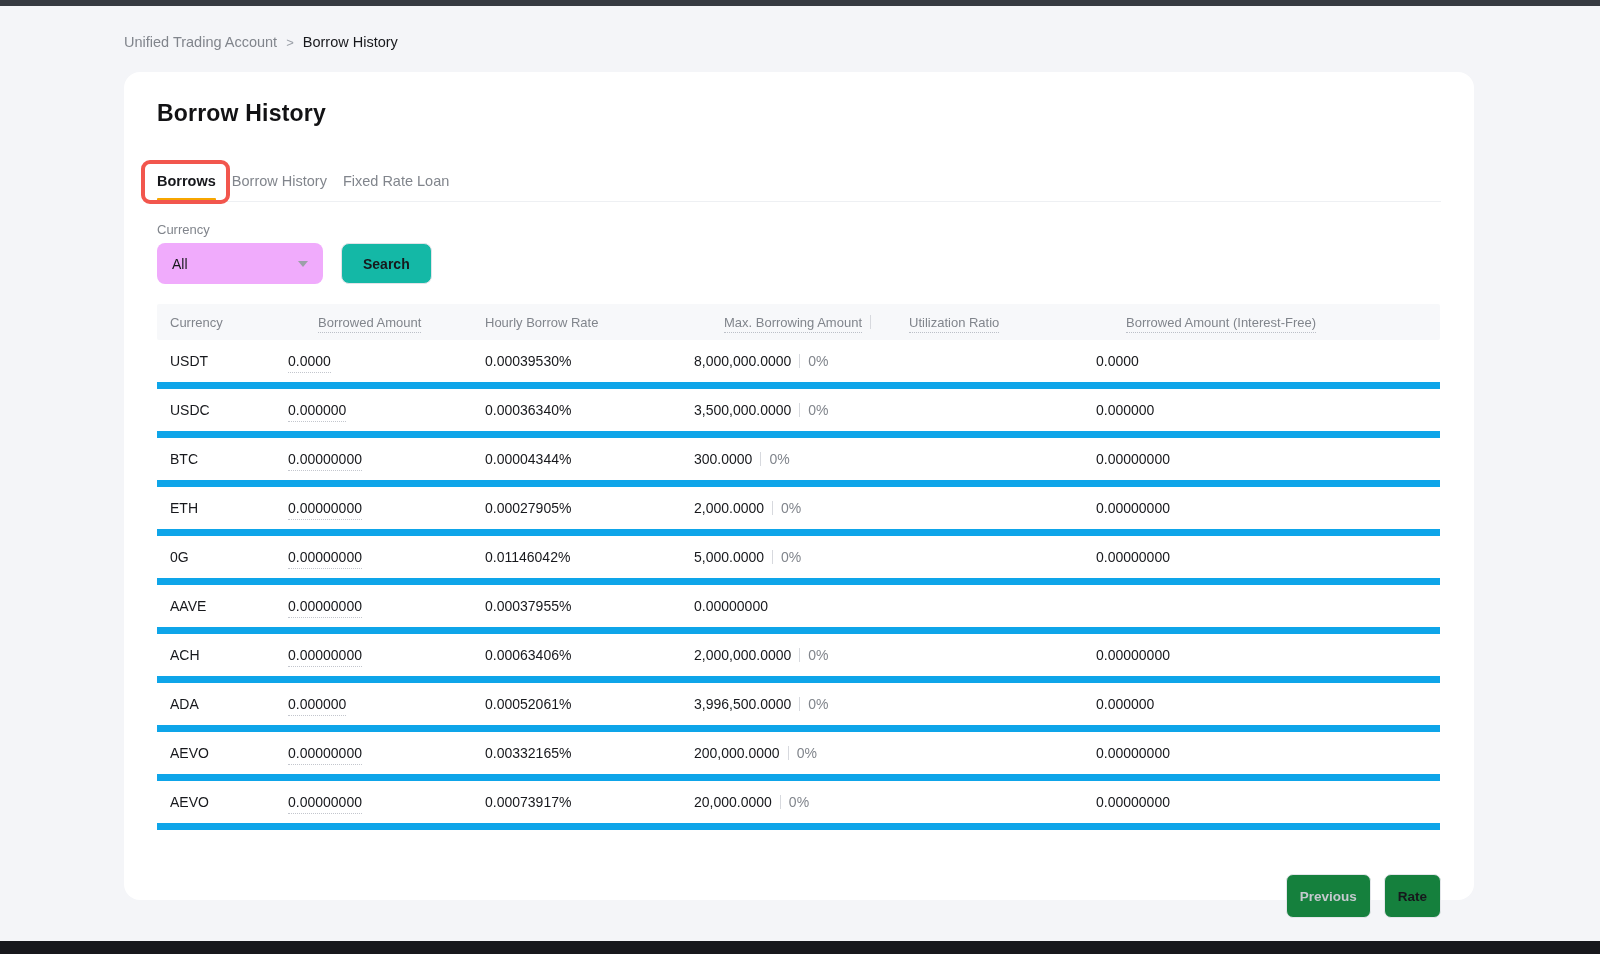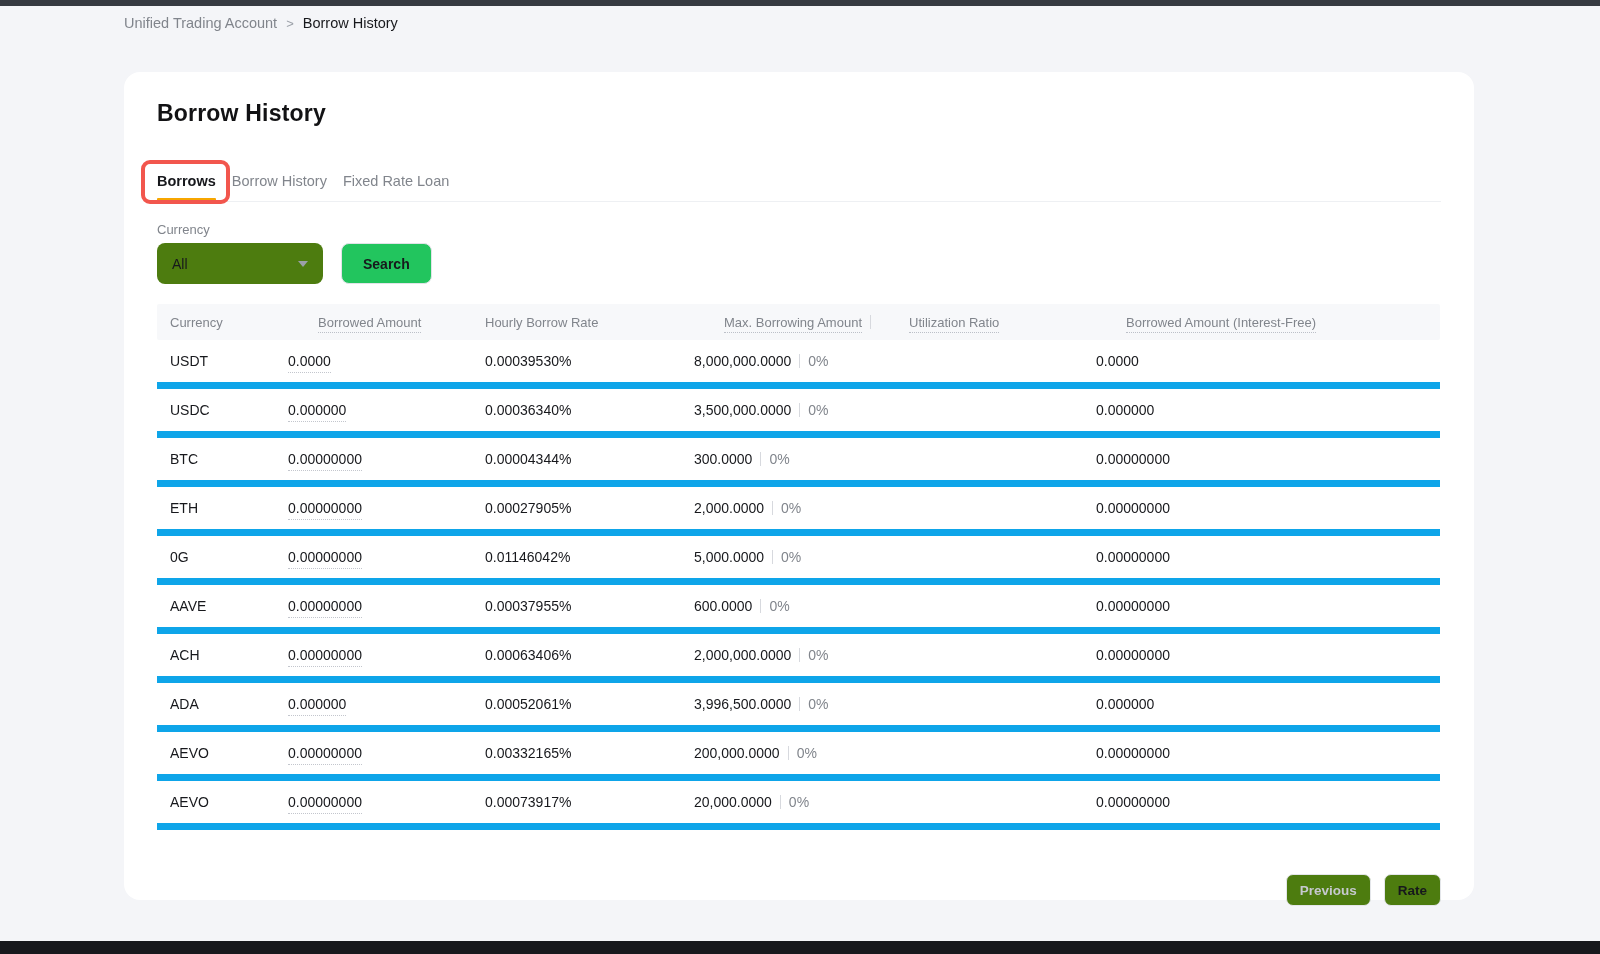--- a/index.html
+++ b/index.html
@@ -7,21 +7,21 @@
   body {
     font-family:"Liberation Sans","DejaVu Sans",sans-serif;
     background:#f4f5f8;
     position:relative;
     color:#17181c;
   }
   .top-strip { position:absolute; top:0; left:0; width:1600px; height:6px; background:#363a41; }
   .bottom-bar { position:absolute; bottom:0; left:0; width:1600px; height:13px; background:#17181c; }
 
   
-  .breadcrumb { position:absolute; left:124px; top:15px; font-size:14.5px; display:flex; align-items:center; gap:9px; }
+  .breadcrumb { position:absolute; left:124px; top:34px; font-size:14.5px; display:flex; align-items:center; gap:9px; }
   .breadcrumb .parent { color:#81858c; }
   .breadcrumb .sep { color:#9ba0a8; font-size:13px; }
   .breadcrumb .current { color:#17181c; font-weight:500; }
 
   
   .card {
     position:absolute; left:124px; top:72px; width:1350px; height:828px;
     background:#ffffff; border-radius:16px; padding:28px 33px;
   }
   .page-title { font-size:23px; font-weight:700; color:#121214; letter-spacing:0.2px; }
@@ -39,31 +39,31 @@
   .tab.active .tab-underline { display:block; }
   .annotation-box {
     position:absolute; left:-16px; top:-9px; width:89px; height:44px;
     border:4px solid #f2564d; border-radius:9px; pointer-events:none;
   }
 
   
   .filter-label { margin-top:20px; font-size:13px; color:#81858c; }
   .filter-row { margin-top:6px; display:flex; gap:18px; align-items:center; }
   .dropdown {
-    width:166px; height:41px; background:#4d7c0f; border-radius:8px;
+    width:166px; height:41px; background:#f0abfc; border-radius:8px;
     display:flex; align-items:center; justify-content:space-between;
     padding:0 15px; cursor:pointer;
   }
   .dropdown .value { font-size:14px; font-weight:500; color:#17181c; }
   .caret-down {
     width:0; height:0; border-left:5px solid transparent; border-right:5px solid transparent;
     border-top:6px solid #9ba0a8;
   }
   .search-btn {
-    height:41px; padding:0 21px; background:#22c55e; border:1px solid #e1e3e8; border-radius:8px;
+    height:41px; padding:0 21px; background:#14b8a6; border:1px solid #e1e3e8; border-radius:8px;
     font-size:14px; font-weight:600; color:#17181c; cursor:pointer;
     font-family:"Liberation Sans","DejaVu Sans",sans-serif;
   }
 
   
   .table { margin-top:20px; width:1283px; }
   .trow {
     display:grid;
     grid-template-columns:118px 197px 209px 402px 1fr;
     align-items:center;
@@ -75,21 +75,21 @@
     border-bottom:1px dotted #bcc0c8; padding-bottom:2px;margin-left:30px;
   }
   .tbody .trow { height:49px; border-bottom:7px solid #0ea5e9; font-size:14px; color:#17181c; }
   .cell-borrowed span { border-bottom:1px dotted #c3c6cd; padding-bottom:3px; }
   .vbar { display:inline-block; width:1px; height:14px; background:#d7d9de; margin:0 8px; vertical-align:-2px; }
   .util { color:#81858c; }
 
   
   .pagination { margin-top:44px; display:flex; justify-content:flex-end; gap:13px; }
   .pg-btn {
-    height:32px; padding:0 13px; background:#4d7c0f; border:1px solid #e4e6ea; border-radius:7px;
+    height:44px; padding:0 13px; background:#15803d; border:1px solid #e4e6ea; border-radius:7px;
     font-size:13.5px; font-weight:600; font-family:"Liberation Sans","DejaVu Sans",sans-serif;
   }
   .pg-btn.disabled { color:#c6c9cf; cursor:default; }
   .pg-btn.enabled { color:#17181c; cursor:pointer; }
 </style>
 </head>
 <body>
 
 <div class="top-strip"></div>
 
@@ -195,23 +195,20 @@
     <div class="cell">
       <span>5,000.0000</span><span class="vbar"></span><span class="util">0%</span>
     </div>
     <div class="cell"><span>0.00000000</span></div>
   </div>
 
   <div class="trow">
     <div class="cell"><span>AAVE</span></div>
     <div class="cell cell-borrowed"><span>0.00000000</span></div>
     <div class="cell"><span>0.00037955%</span></div>
-    <div class="cell">
-      <span>600.0000</span><span class="vbar"></span><span class="util">0%</span>
-    </div>
     <div class="cell"><span>0.00000000</span></div>
   </div>
 
   <div class="trow">
     <div class="cell"><span>ACH</span></div>
     <div class="cell cell-borrowed"><span>0.00000000</span></div>
     <div class="cell"><span>0.00063406%</span></div>
     <div class="cell">
       <span>2,000,000.0000</span><span class="vbar"></span><span class="util">0%</span>
     </div>

